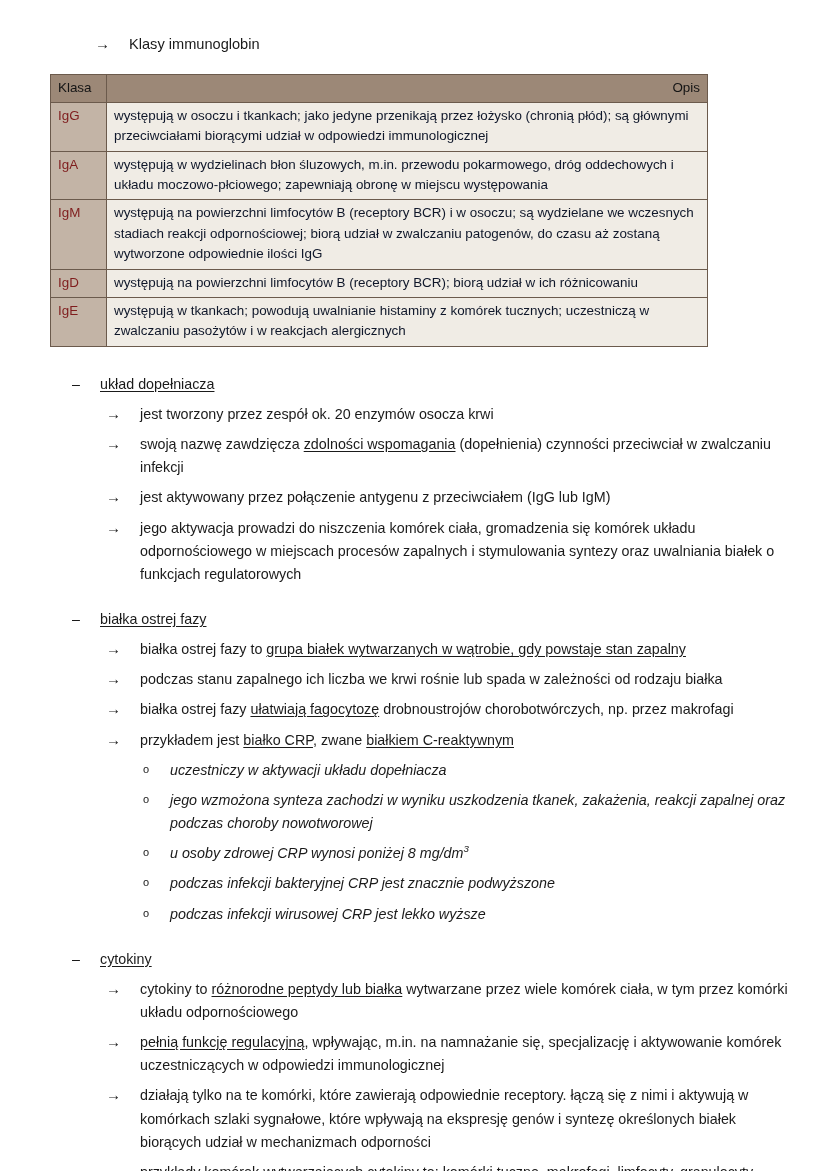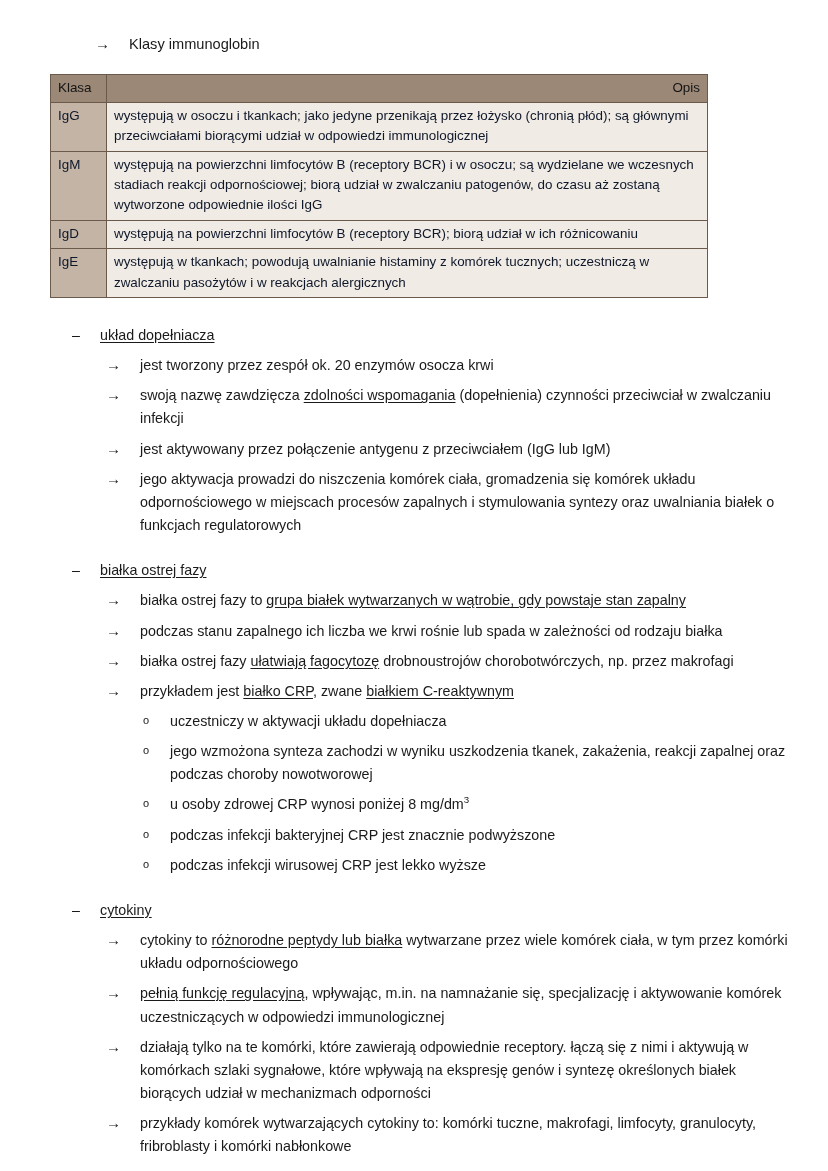--- a/index.html
+++ b/index.html
@@ -66,21 +66,21 @@
   }
   .col-klasa { width: 56px; }
   thead th {
     background: #9c8877;
     color: #141414;
     font-weight: normal;
   }
   thead th.head-opis { text-align: right; }
   tbody td.cell-class {
     background: #c3b4a6;
-    color: #0f172a;
+    color: #7f1d1d;
     white-space: nowrap;
     margin-top: 24px;
   }
   tbody td.cell-desc {
     background: #f0ece5;
     color: #0f172a;
   }
 
   
   .outline {
@@ -128,21 +128,21 @@
     padding-left: 83px;
     margin-top: 7px;
   }
   .circ-glyph {
     flex: 0 0 auto;
     width: 12px;
     font-size: 11px;
     line-height: 1.95;
     color: #1a1a1a;
   }
-  .lvl3-text { flex: 1 1 auto; }
+  .lvl3-text { flex: 1 1 auto; font-style: italic; }
 
   u.u { text-decoration: underline; text-underline-offset: 2px; }
   sup { font-size: 0.68em; vertical-align: super; line-height: 0; }
 </style>
 </head>
 <body>
 
 <div class="page">
 
   <div class="top-line">
@@ -161,20 +161,24 @@
           <th class="head-klasa">Klasa</th>
           <th class="head-opis">Opis</th>
         </tr>
       </thead>
       <tbody>
         <tr>
           <td class="cell-class">IgG</td>
           <td class="cell-desc">występują w osoczu i tkankach; jako jedyne przenikają przez łożysko (chronią płód); są głównymi przeciwciałami biorącymi udział w odpowiedzi immunologicznej</td>
         </tr>
         <tr>
+          <td class="cell-class">IgA</td>
+          <td class="cell-desc">występują w wydzielinach błon śluzowych, m.in. przewodu pokarmowego, dróg oddechowych i układu moczowo-płciowego; zapewniają obronę w miejscu występowania</td>
+        </tr>
+        <tr>
           <td class="cell-class">IgM</td>
           <td class="cell-desc">występują na powierzchni limfocytów B (receptory BCR) i w osoczu; są wydzielane we wczesnych stadiach reakcji odpornościowej; biorą udział w zwalczaniu patogenów, do czasu aż zostaną wytworzone odpowiednie ilości IgG</td>
         </tr>
         <tr>
           <td class="cell-class">IgD</td>
           <td class="cell-desc">występują na powierzchni limfocytów B (receptory BCR); biorą udział w ich różnicowaniu</td>
         </tr>
         <tr>
           <td class="cell-class">IgE</td>
           <td class="cell-desc">występują w tkankach; powodują uwalnianie histaminy z komórek tucznych; uczestniczą w zwalczaniu pasożytów i w reakcjach alergicznych</td>

